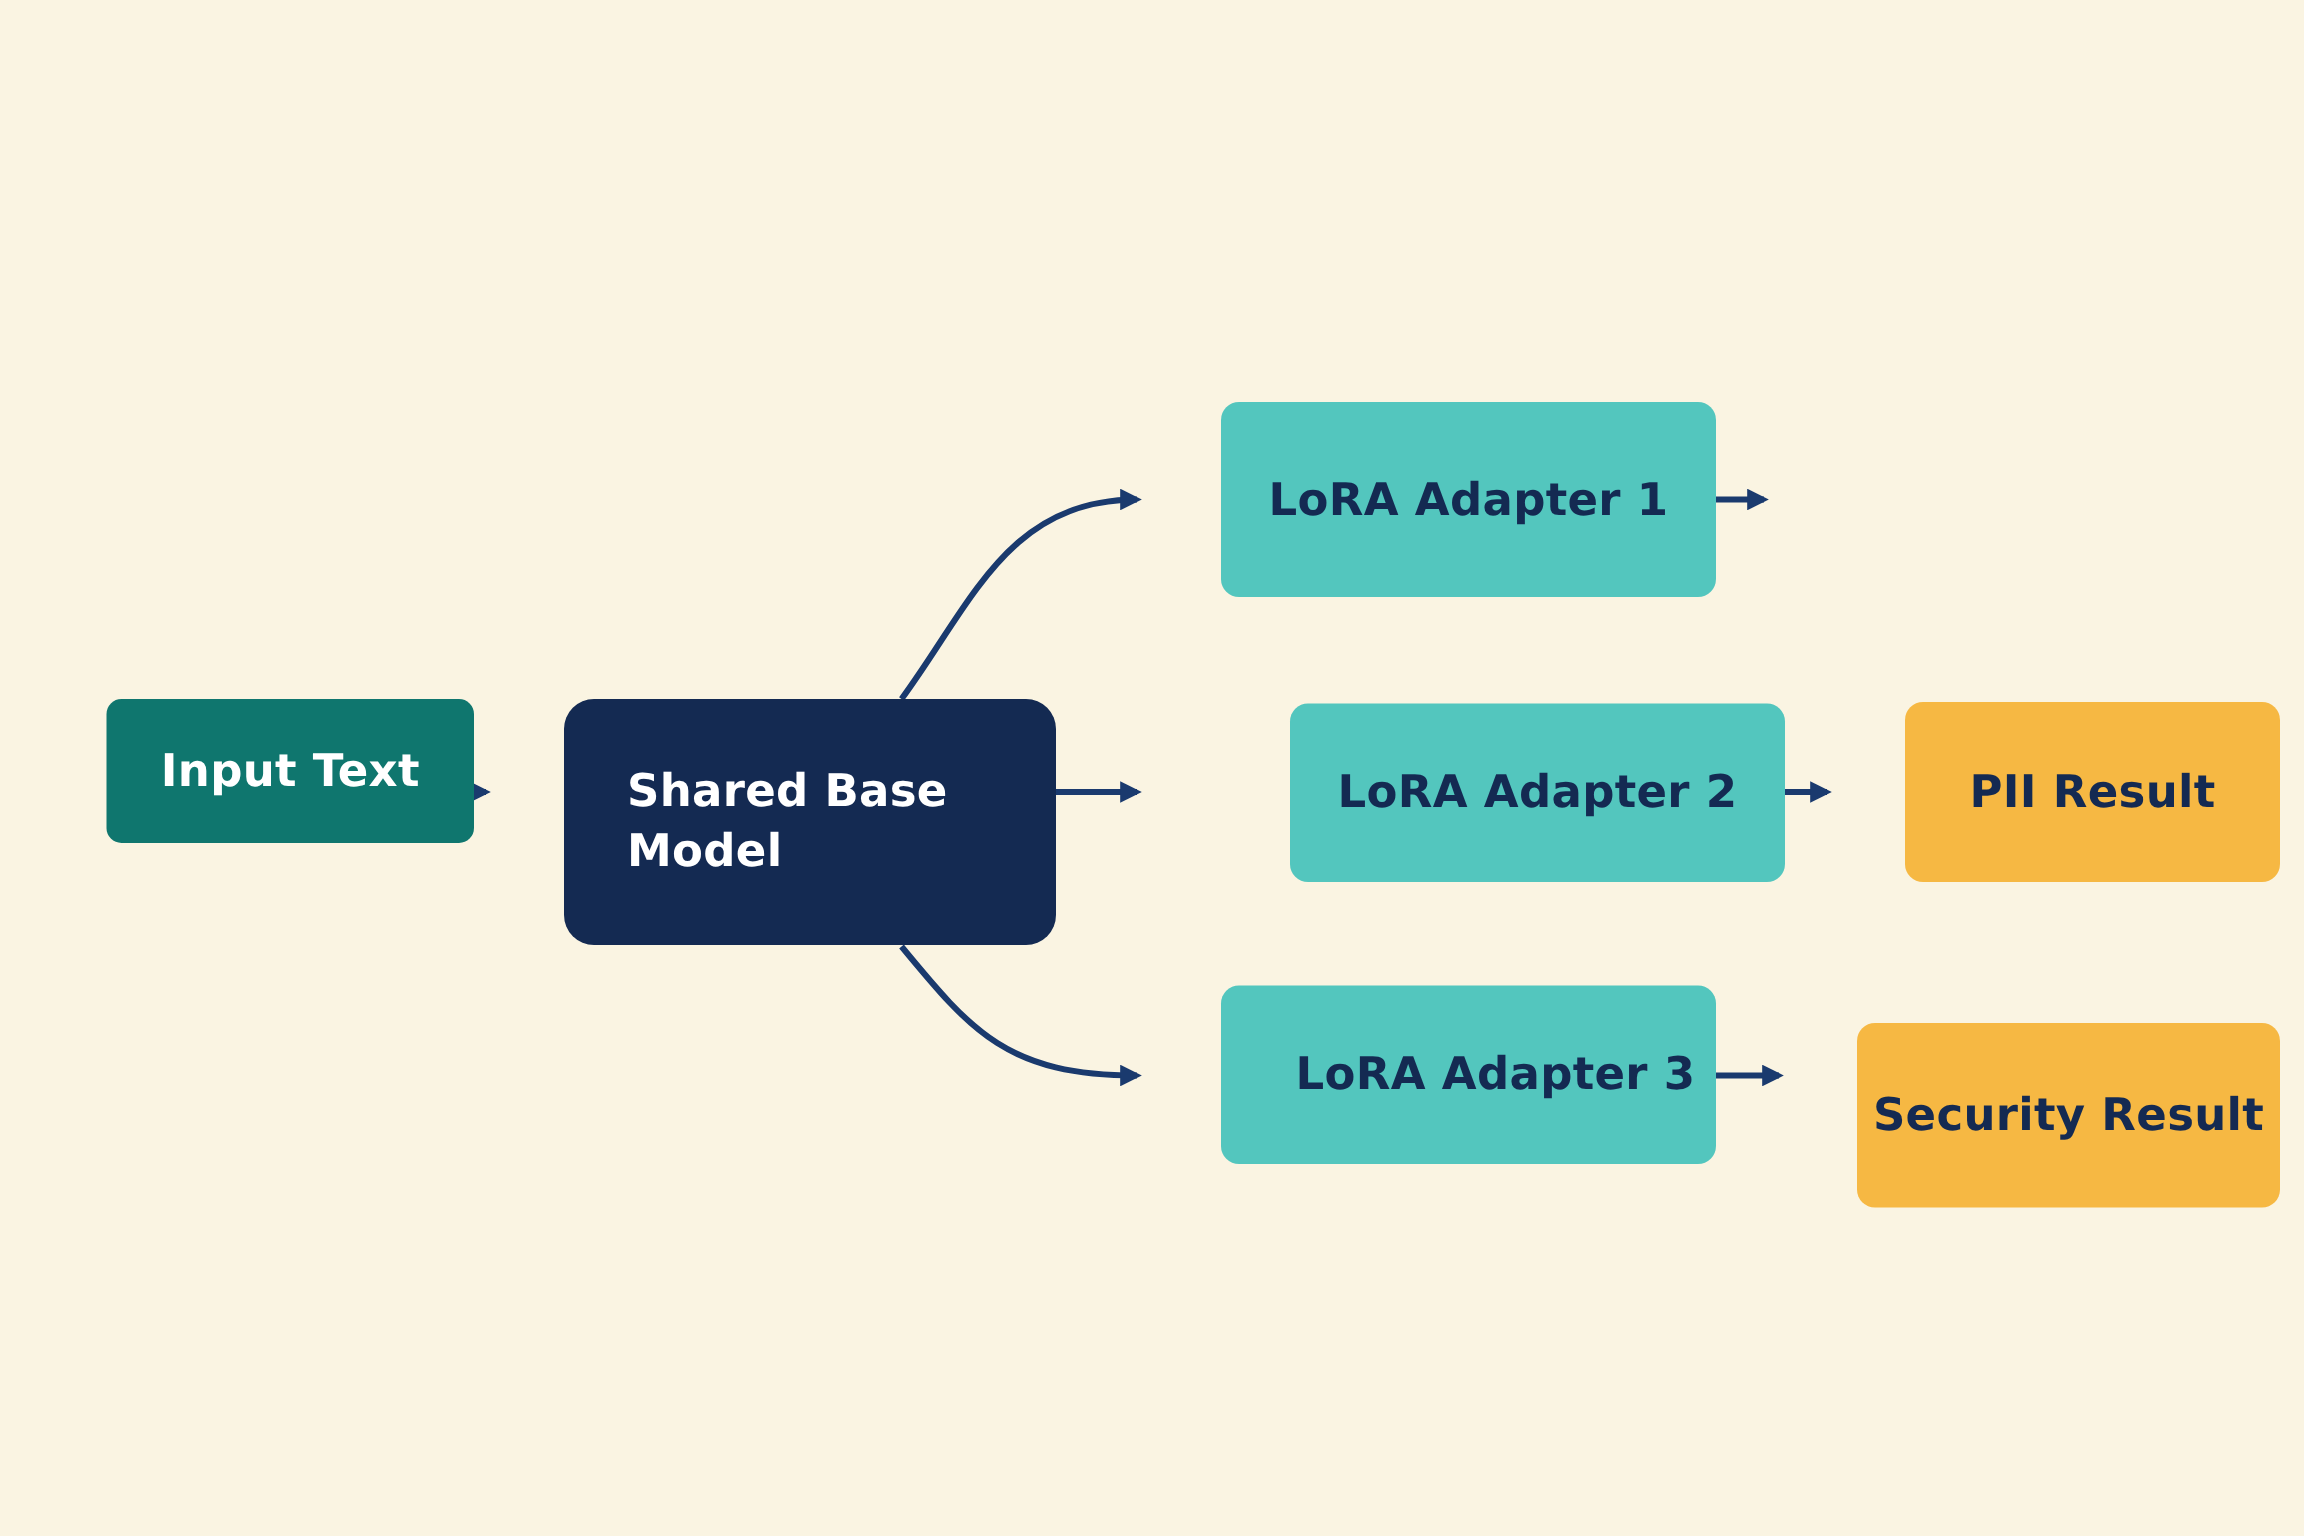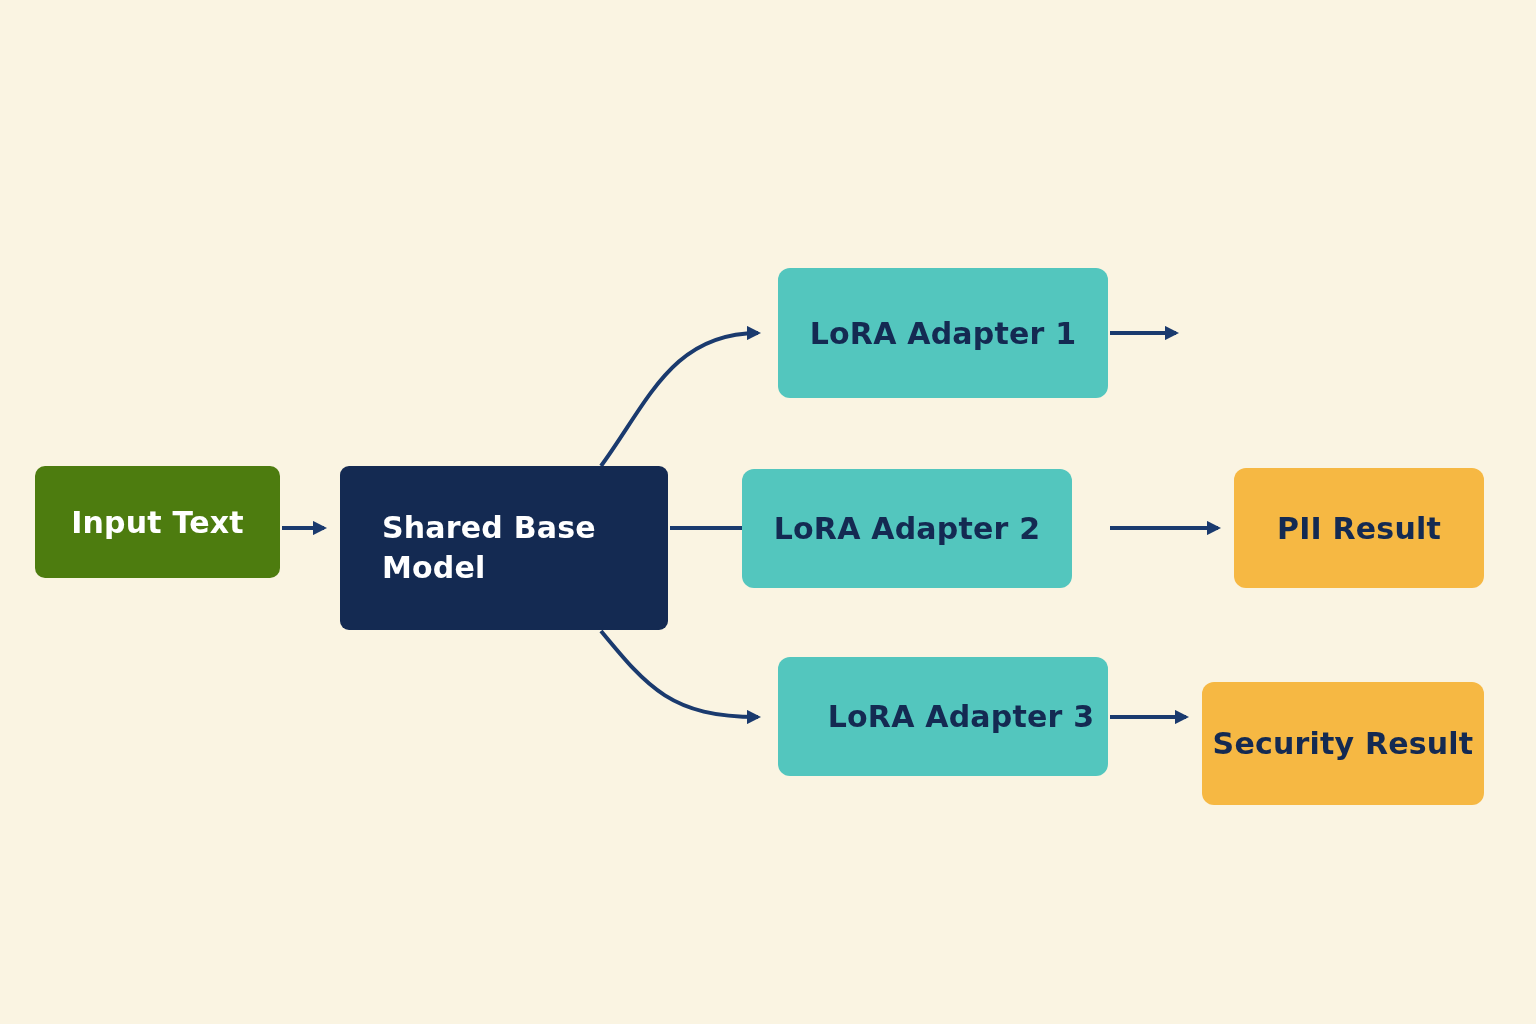--- a/index.html
+++ b/index.html
@@ -26,47 +26,48 @@
     position: absolute;
     display: flex;
     align-items: center;
     justify-content: center;
     box-sizing: border-box;
     border-radius: 12px;
     font-weight: bold;
     font-size: 30px;
     letter-spacing: 0.2px;
     text-align: center;
+    margin-left: 36px;
   }
   .node .label {
     display: block;
   }
   
   .node-input {
-    left: 35px;  top: 466px;  width: 245px; height: 112px;
-    background: #4d7c0f;
+    left: 35px;  top: 466px;  width: 245px; height: 96px;
+    background: #0f766e;
     color: #FFFFFF;
     border-radius: 10px;
     text-align: right;
   }
   .node-base {
     left: 340px; top: 466px;  width: 328px; height: 164px;
     background: #142A52;
     color: #FFFFFF;
-    border-radius: 9px;
+    border-radius: 20px;
     justify-content: flex-start;
     text-align: left;
     padding: 0 42px;
     line-height: 1.35;
   }
   .node-adapter { background: #53C6BE; color: #142A52; }
   .node-result  { background: #F6B843; color: #142A52; }
 
   .node-adapter1 { left: 778px;  top: 268px; width: 330px; height: 130px; }
-  .node-adapter2 { left: 742px;  top: 469px; width: 330px; height: 119px; }
+  .node-adapter2 { left: 824px;  top: 469px; width: 330px; height: 119px; }
   .node-adapter3 { left: 778px;  top: 657px; width: 330px; height: 119px; padding-left: 36px; }
 
   .node-result1  { left: 1192px; top: 270px; width: 292px; height: 128px; }
   .node-result2  { left: 1234px; top: 468px; width: 250px; height: 120px; }
   .node-result3  { left: 1202px; top: 682px; width: 282px; height: 123px; }
 
   .edge {
     fill: none;
     stroke: #1A3A6E;
     stroke-width: 4;

